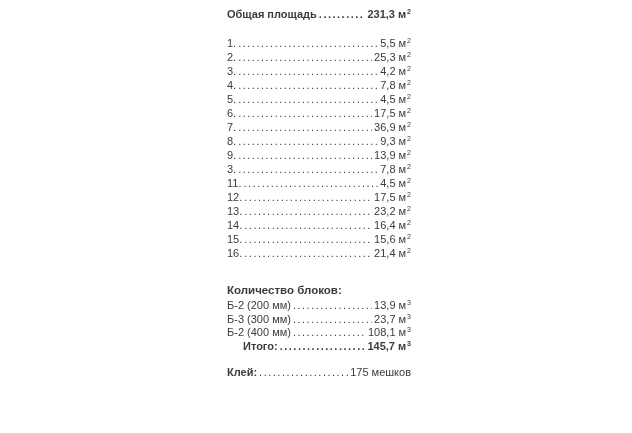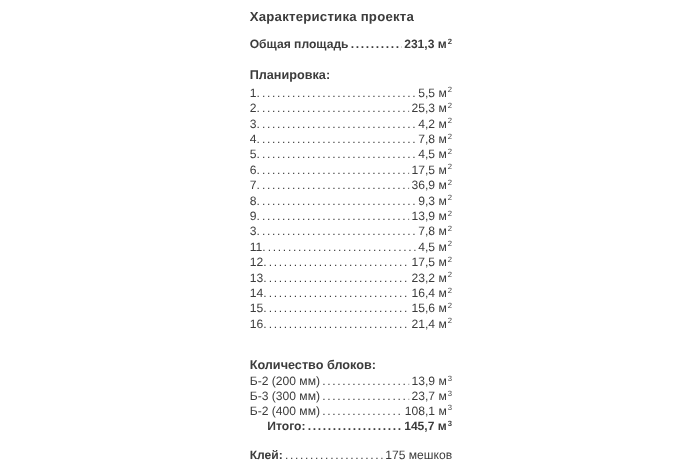--- a/index.html
+++ b/index.html
@@ -27,29 +27,27 @@
   #block-rows{font-size:11px;}
   #block-rows .row{line-height:13.5px;height:13.5px;}
   .glue-row{font-size:11px;margin-top:13px;}
   .glue-row .lbl{font-weight:bold;}
 </style>
 </head>
 <body>
 
 <div class="doc">
 
-  <h1 class="title">Характеристика проекта</h1>
 
   <div class="row total-row">
     <span class="lbl">Общая площадь</span>
     <span class="leader">......................................................................</span>
     <span class="val"><span>231,3</span><span class="unit"><span>м</span><sup>2</sup></span></span>
   </div>
 
-  <h2 class="section-heading">Планировка:</h2>
 
   <div id="layout-items">
       <div class="row">
         <span class="lbl">1.</span>
         <span class="leader">......................................................................</span>
         <span class="val">5,5<span class="unit">м<sup>2</sup></span></span>
       </div>
       <div class="row">
         <span class="lbl">2.</span>
         <span class="leader">......................................................................</span>

